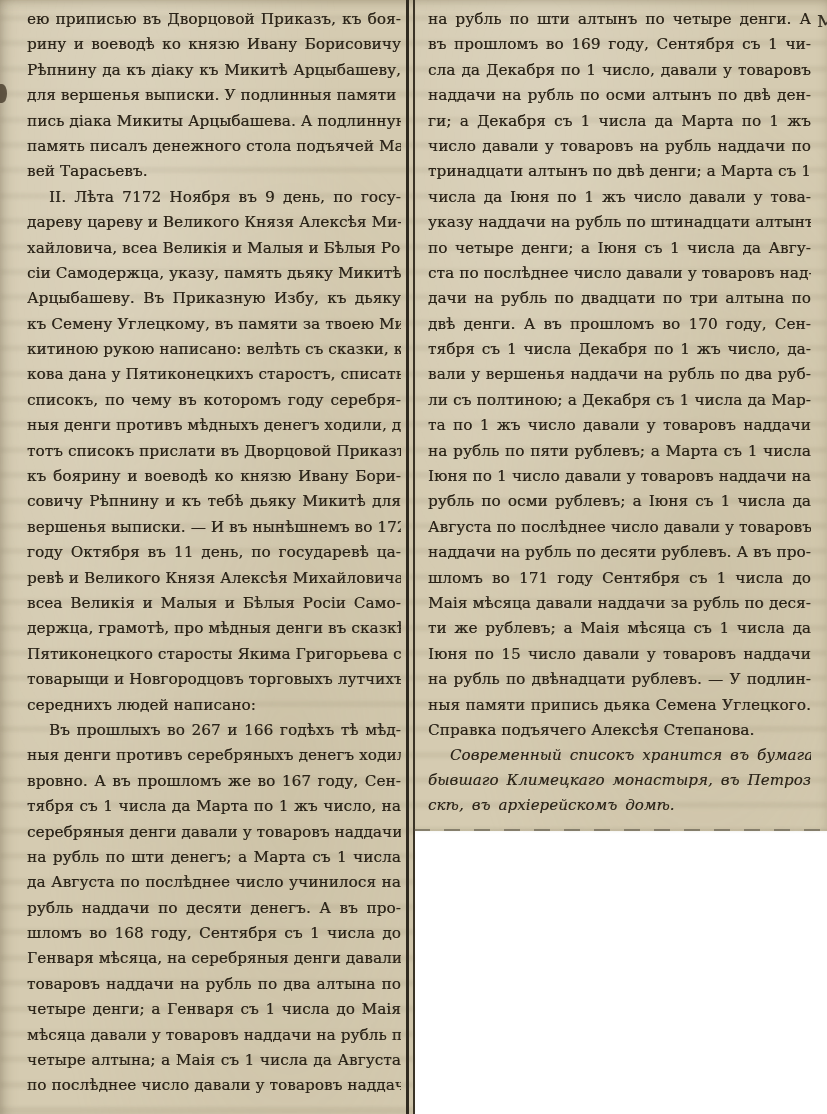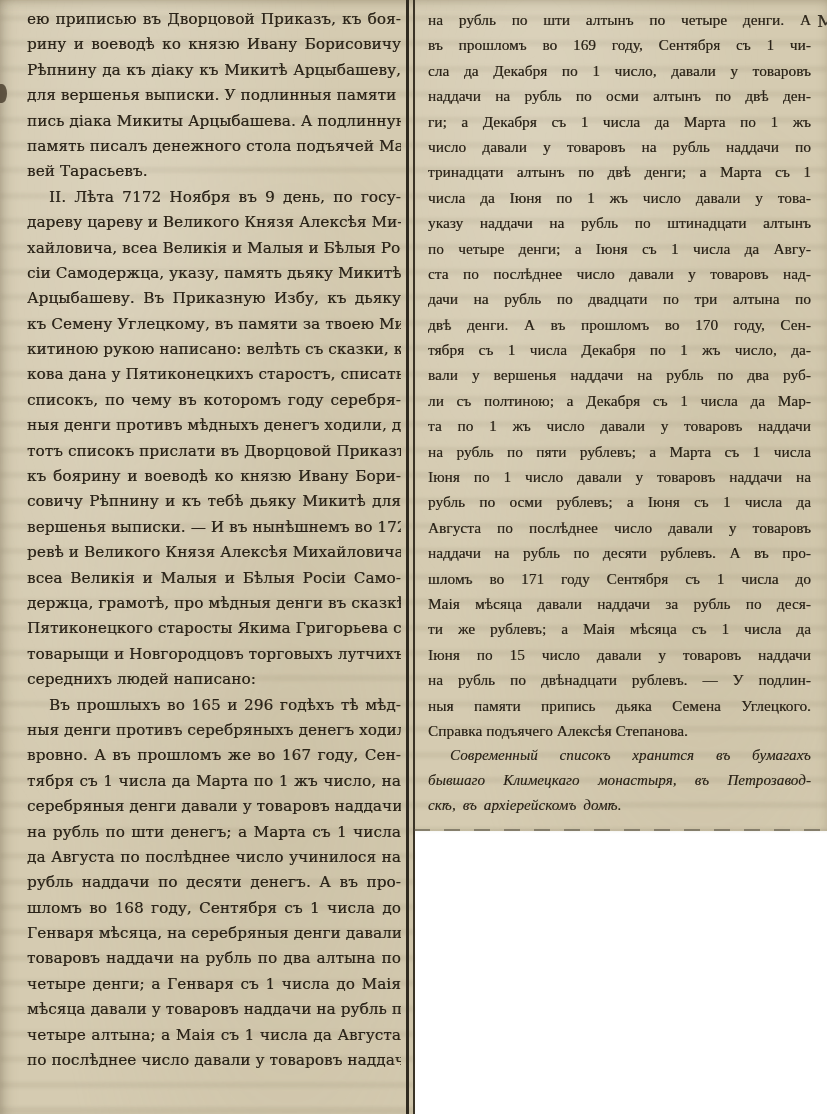--- a/index.html
+++ b/index.html
@@ -47,21 +47,21 @@
   .rule-a { left: 406px; width: 2.5px; background: #2f2a20; }
   .rule-b { left: 413px; width: 2px;   background: #3b3427; }
   .paper-edge-bottom {
     position: absolute;
     left: 414px; top: 829px; width: 413px; height: 2px;
     background: repeating-linear-gradient(to right,
       rgba(75,70,58,0.55) 0 16px, rgba(75,70,58,0.05) 16px 30px);
   }
   .col { position: absolute; top: 7px; }
   .col-left  { left: 27px;  width: 374px; }
-  .col-right { left: 428px; width: 383px; font-family: Liberation Serif, serif; }
+  .col-right { left: 428px; width: 383px; }
   .paragraph { margin: 0; }
   .line {
     height: 25.4px;
     line-height: 25.4px;
     font-size: 15.2px;
     letter-spacing: 0.1px;
     text-align: justify;
     text-align-last: justify;
     overflow: hidden;
     white-space: nowrap;
@@ -121,29 +121,30 @@
         <div class="line">Арцыбашеву. Въ Приказную Избу, къ дьяку</div>
         <div class="line">къ Семену Углецкому, въ памяти за твоею Ми-</div>
         <div class="line">китиною рукою написано: велѣть съ сказки, ка-</div>
         <div class="line">кова дана у Пятиконецкихъ старостъ, списать</div>
         <div class="line">списокъ, по чему въ которомъ году серебря-</div>
         <div class="line">ныя денги противъ мѣдныхъ денегъ ходили, да</div>
         <div class="line">тотъ списокъ прислати въ Дворцовой Приказъ</div>
         <div class="line">къ боярину и воеводѣ ко князю Ивану Бори-</div>
         <div class="line">совичу Рѣпнину и къ тебѣ дьяку Микитѣ для</div>
         <div class="line">вершенья выписки. — И въ нынѣшнемъ во 172</div>
+        <div class="line">году Октября въ 11 день, по государевѣ ца-</div>
         <div class="line">ревѣ и Великого Князя Алексѣя Михайловича,</div>
         <div class="line">всеа Великія и Малыя и Бѣлыя Росіи Само-</div>
         <div class="line">держца, грамотѣ, про мѣдныя денги въ сказкѣ</div>
         <div class="line">Пятиконецкого старосты Якима Григорьева съ</div>
         <div class="line">товарыщи и Новгородцовъ торговыхъ лутчихъ и</div>
         <div class="line end">середнихъ людей написано:</div>
       </div>
       <div class="paragraph">
-        <div class="line indent">Въ прошлыхъ во 165 и 296 годѣхъ тѣ мѣд-</div>
+        <div class="line indent">Въ прошлыхъ во 267 и 166 годѣхъ тѣ мѣд-</div>
         <div class="line">ныя денги противъ серебряныхъ денегъ ходили</div>
         <div class="line">вровно. А въ прошломъ же во 167 году, Сен-</div>
         <div class="line">тября съ 1 числа да Марта по 1 жъ число, на</div>
         <div class="line">серебряныя денги давали у товаровъ наддачи</div>
         <div class="line">на рубль по шти денегъ; а Марта съ 1 числа</div>
         <div class="line">да Августа по послѣднее число учинилося на</div>
         <div class="line">рубль наддачи по десяти денегъ. А въ про-</div>
         <div class="line">шломъ во 168 году, Сентября съ 1 числа до</div>
         <div class="line">Генваря мѣсяца, на серебряныя денги давали у</div>
         <div class="line">товаровъ наддачи на рубль по два алтына по</div>

